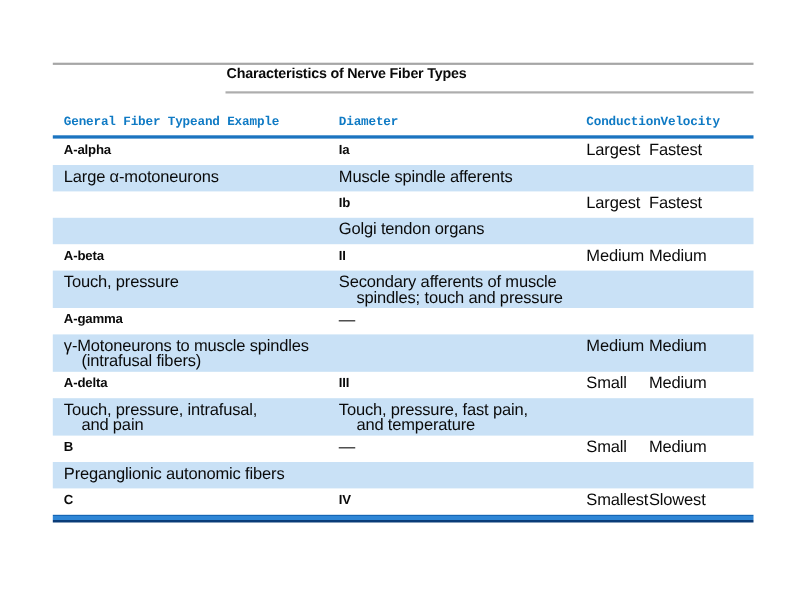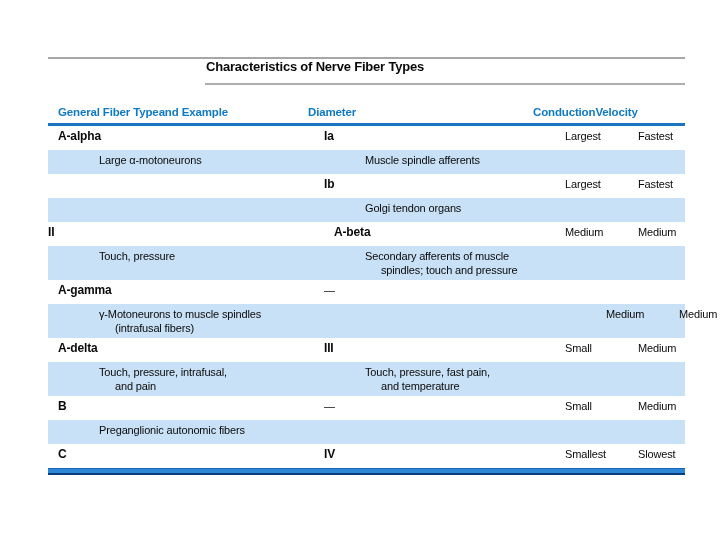--- a/index.html
+++ b/index.html
@@ -16,31 +16,31 @@
     padding-left:158px;font-weight:bold;font-size:13px;color:#0a0a0a;
     letter-spacing:-0.2px;white-space:nowrap;
   }
   .rule-sub{height:2px;background:#adadad;margin-left:157px;}
   .header-row{
     display:grid;grid-template-columns:260px 225px 57px 95px;
     align-items:end;height:38px;box-sizing:border-box;padding-bottom:5px;
   }
   .header-cell{
     color:#0f7ac4;font-weight:bold;font-size:11.5px;line-height:12.5px;
-    letter-spacing:-0.15px;white-space:nowrap;
+    letter-spacing:-0.15px;white-space:nowrap;font-family:Liberation Mono, monospace;
   }
   .header-cell.h0{padding-left:10px;}
   .rule-header{height:3px;background:#1b74c0;}
   .row{
     display:grid;grid-template-columns:260px 225px 57px 95px;
-    min-height:24px;align-items:start;box-sizing:border-box;gap:16px;
-  }
-  .row.stripe{background:#c9e1f6;padding-left:41px;}
+    min-height:24px;align-items:start;box-sizing:border-box;
+  }
+  .row.stripe{background:#c9e1f6;}
   .cell{
-    font-size:11px;line-height:13.5px;color:#0a0a0a;
+    font-size:15px;line-height:13.5px;color:#0a0a0a;
     padding-top:4px;padding-bottom:3px;letter-spacing:-0.15px;
   }
   .cell.c0{padding-left:10px;}
   .cell.bold{font-weight:bold;font-size:12px;}
   .cell .line{display:block;white-space:nowrap;}
   .cell .line.cont{margin-left:16px;}
   .rule-bottom{
     height:7px;
     background:linear-gradient(to bottom,
       #1565b4 0px, #1565b4 1px,
@@ -102,25 +102,25 @@
       </div>
       <div class="row stripe">
         <div class="cell c0"></div>
         <div class="cell c1">
           <span class="line">Golgi tendon organs</span>
         </div>
         <div class="cell c2"></div>
         <div class="cell c3"></div>
       </div>
       <div class="row">
+        <div class="cell c0 bold">
+          <span class="line">A-beta</span>
+        </div>
         <div class="cell c1 bold">
           <span class="line">II</span>
-        </div>
-        <div class="cell c0 bold">
-          <span class="line">A-beta</span>
         </div>
         <div class="cell c2">
           <span class="line">Medium</span>
         </div>
         <div class="cell c3">
           <span class="line">Medium</span>
         </div>
       </div>
       <div class="row stripe">
         <div class="cell c0">

